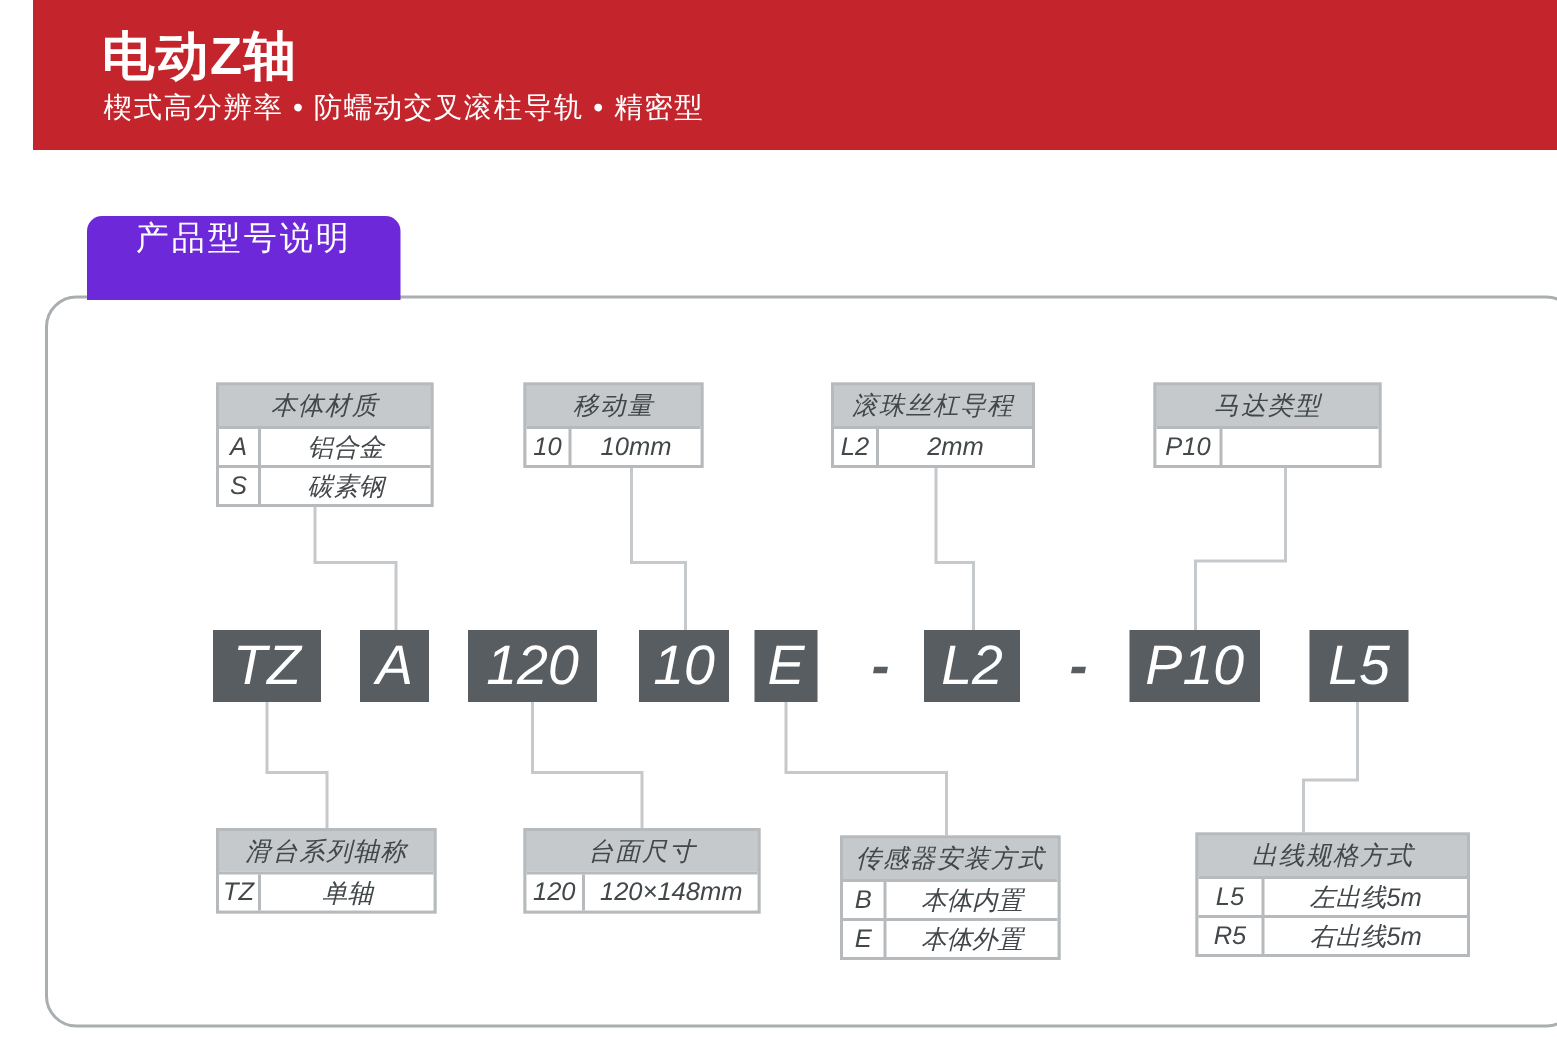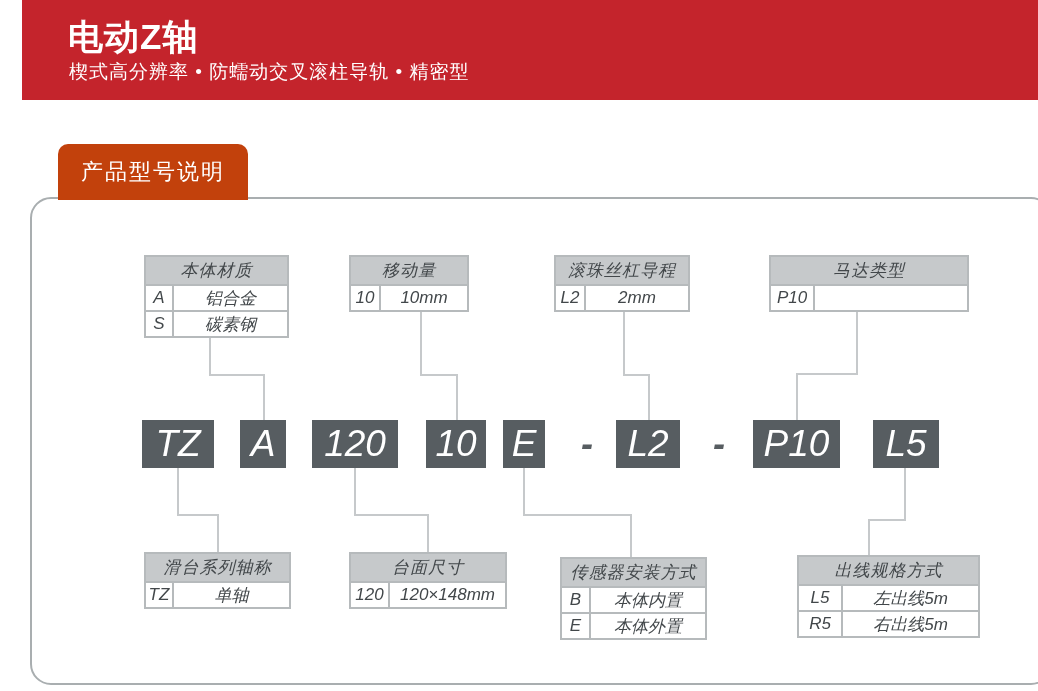--- a/index.html
+++ b/index.html
@@ -8,23 +8,23 @@
     font-family:"Liberation Sans","DejaVu Sans",sans-serif;
     background:#ffffff;
     margin-left:22px;
   }
   
   .banner{position:absolute;left:0;top:0;width:1038px;height:100px;background:#c4242c;}
   .banner-title{position:absolute;left:46px;top:14px;font-size:35px;font-weight:bold;color:#ffffff;letter-spacing:1px;}
   .banner-subtitle{position:absolute;left:47px;top:59px;font-size:19px;color:#ffffff;letter-spacing:1px;}
   
   .section-tab{
-    position:absolute;left:36px;top:144px;width:190px;height:56px;
-    background:#c2410c;border-radius:10px 10px 0 0;z-index:3;
-    display:flex;align-items:center;justify-content:center;
+    position:absolute;left:36px;top:144px;width:209px;height:56px;
+    background:#6d28d9;border-radius:10px 10px 0 0;z-index:3;
+    display:flex;align-items:flex-start;justify-content:center;
     color:#ffffff;font-size:22px;letter-spacing:2px;
   }
   
   .panel{
     position:absolute;left:8px;top:197px;width:1022px;height:488px;
     background:#ffffff;border:2px solid #a9aeb0;border-radius:21px;z-index:1;
     box-sizing:border-box;
     font-style:italic;
   }
   .connectors{position:absolute;left:0;top:0;width:1022px;height:488px;}
@@ -99,21 +99,21 @@
           <span class="st-val">10mm</span>
         </div>
       </div>
     <div class="spec-table" style="left:522px;top:56px;width:136px;--codew:28px">
         <div class="st-head">滚珠丝杠导程</div>
         <div class="st-row">
           <span class="st-code">L2</span>
           <span class="st-val">2mm</span>
         </div>
       </div>
-    <div class="spec-table" style="left:737px;top:56px;width:200px;--codew:42px">
+    <div class="spec-table" style="left:737px;top:56px;width:152px;--codew:42px">
         <div class="st-head">马达类型</div>
         <div class="st-row">
           <span class="st-code">P10</span>
         </div>
       </div>
 
     <div class="spec-table" style="left:112px;top:353px;width:147px;--codew:26px">
         <div class="st-head">滑台系列轴称</div>
         <div class="st-row">
           <span class="st-code">TZ</span>

